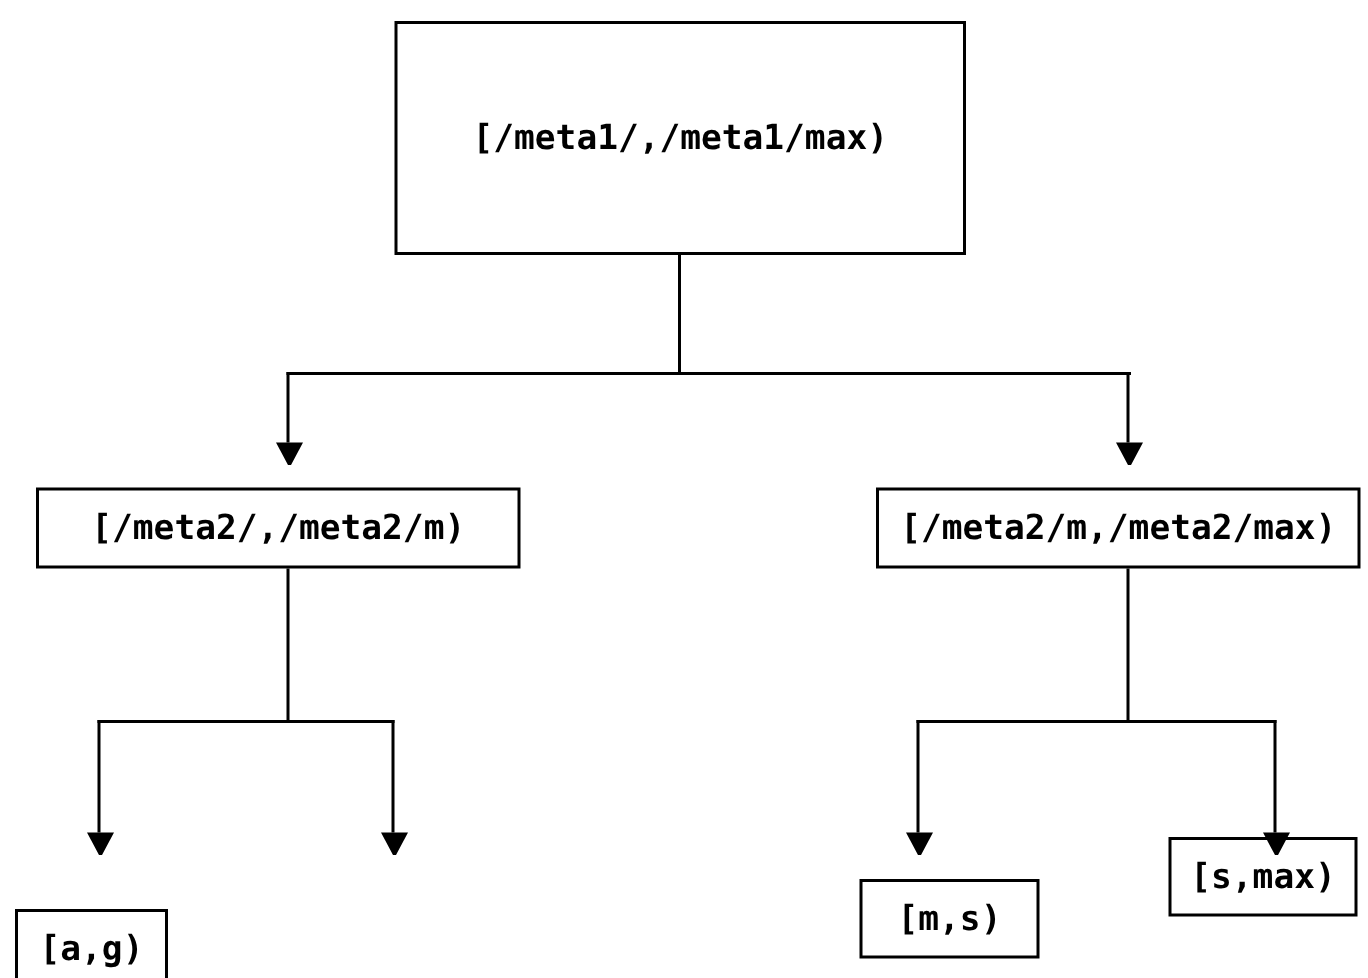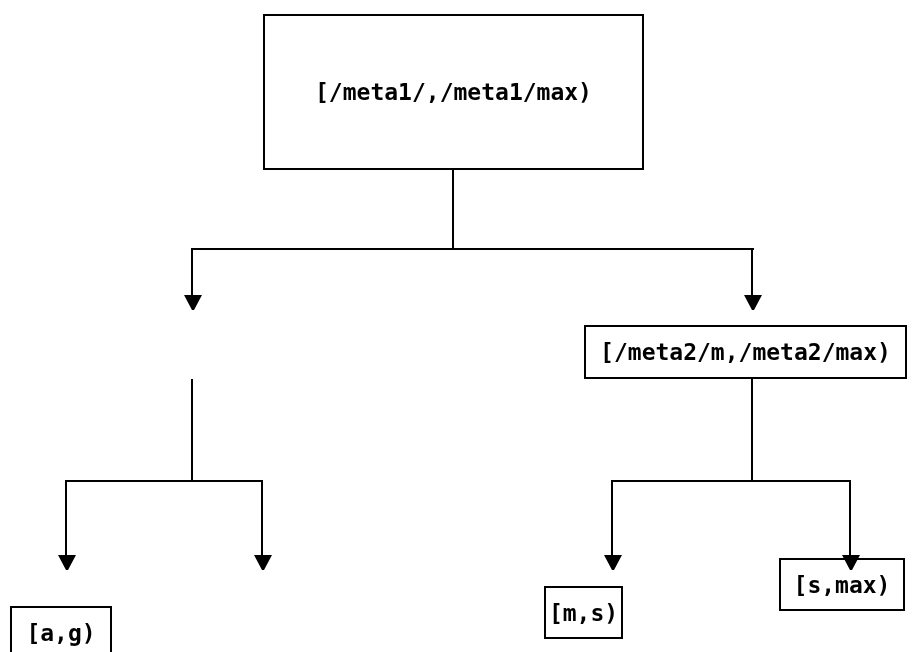--- a/index.html
+++ b/index.html
@@ -37,21 +37,21 @@
     border-right: 8px solid transparent;
     border-top: 15px solid #000000;
   }
 
   
   #node-root      { left: 261px; top: 12px;  width: 381px; height: 156px; }
   #node-left      { left: 22px;  top: 323px; width: 323px; height: 54px; }
   #node-right     { left: 582px; top: 323px; width: 323px; height: 54px; text-align: right; }
   #node-leaf-ag   { left: 8px;   top: 604px; width: 102px; height: 53px; }
   #node-leaf-gm   { left: 203px; top: 584px; width: 99px;  height: 53px; }
-  #node-leaf-ms   { left: 542px; top: 584px; width: 79px; height: 53px; }
+  #node-leaf-ms   { left: 571px; top: 584px; width: 120px; height: 53px; }
   #node-leaf-smax { left: 777px; top: 556px; width: 126px; height: 53px; }
 
   
   #c1-stub   { left: 450px; top: 168px; width: 2px;   height: 80px; }
   #c1-hbar   { left: 189px; top: 246px; width: 563px; height: 2px; }
   #c1-vleft  { left: 189px; top: 246px; width: 2px;   height: 47px; }
   #c1-vright { left: 749px; top: 246px; width: 2px;   height: 47px; }
   #a1-left   { left: 182px; top: 293px; }
   #a1-right  { left: 742px; top: 293px; }
 
@@ -73,20 +73,23 @@
 </style>
 </head>
 <body>
 
 <div class="canvas">
 
   <div class="node" id="node-root">
     <span>[/meta1/,/meta1/max)</span>
   </div>
 
+  <div class="node" id="node-left">
+    <span>[/meta2/,/meta2/m)</span>
+  </div>
 
   <div class="node" id="node-right">
     <span>[/meta2/m,/meta2/max)</span>
   </div>
 
   <div class="node" id="node-leaf-ag">
     <span>[a,g)</span>
   </div>
 
 

